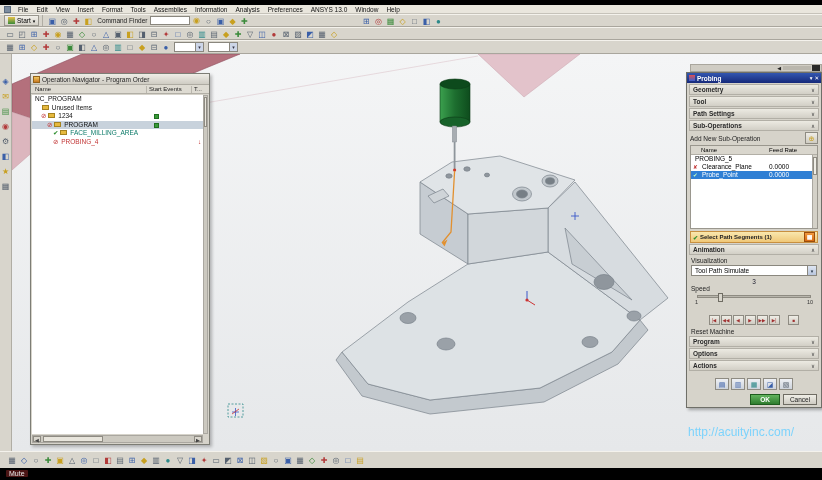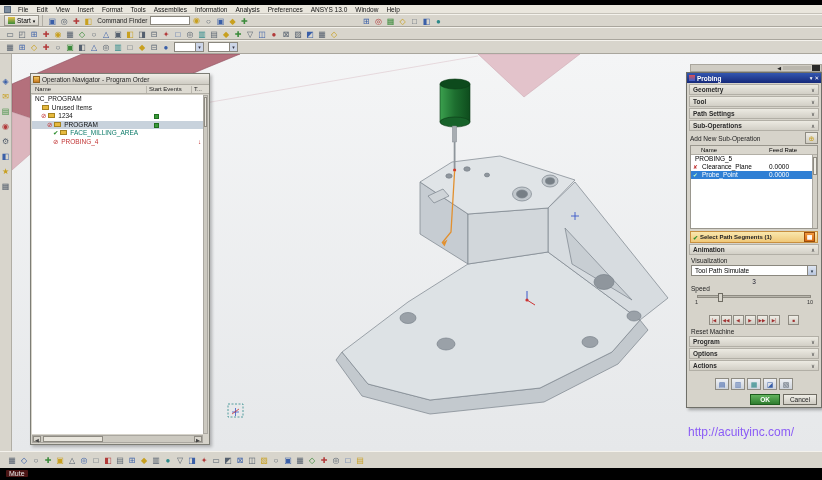--- a/index.html
+++ b/index.html
@@ -99,21 +99,21 @@
   #playback { text-align:center; margin-top:2px; }
   .pb { display:inline-block; width:11px; height:10px; border:1px solid #8e8b82; background:linear-gradient(#efede6,#cfccc3); font-size:4.5px; line-height:9px; text-align:center; margin:0 0.5px; }
   #pb-stop { margin-left:4px; }
   #actions-row { text-align:center; margin-top:2px; }
   .actb { display:inline-block; width:14px; height:12px; border:1px solid #8e8b82; background:linear-gradient(#eef0f4,#cdd3dc); font-size:7px; line-height:11px; text-align:center; margin:0 1px; }
   #okrow { display:flex; justify-content:flex-end; gap:3px; margin:3px 4px 0 4px; }
   .btn { display:inline-flex; align-items:center; justify-content:center; border:1px solid #6f6c63; background:linear-gradient(#efede6,#cfccc3); font-size:6.5px; color:#222; }
   #btn-ok { width:30px; height:11px; background:linear-gradient(#62b45e,#2f7d2f); color:#fff; border-color:#1e5c1e; font-weight:bold; }
   #btn-cancel { width:34px; height:11px; }
 
-  #watermark { left:688px; top:425px; font-size:12px; color:#8b5cf6; }
+  #watermark { left:688px; top:425px; font-size:12px; color:#7dd3fc; }
 
   #bottombar { left:0; top:451px; width:822px; height:17px; background:#d8d5cc; border-top:1px solid #f4f2ec; display:flex; align-items:center; padding-left:6px; }
 </style>
 </head>
 <body>
 
 <div class="abs letterbox" id="lb-top"></div>
 
 <div class="abs" id="menubar">
   <span class="mb-icon"></span>

